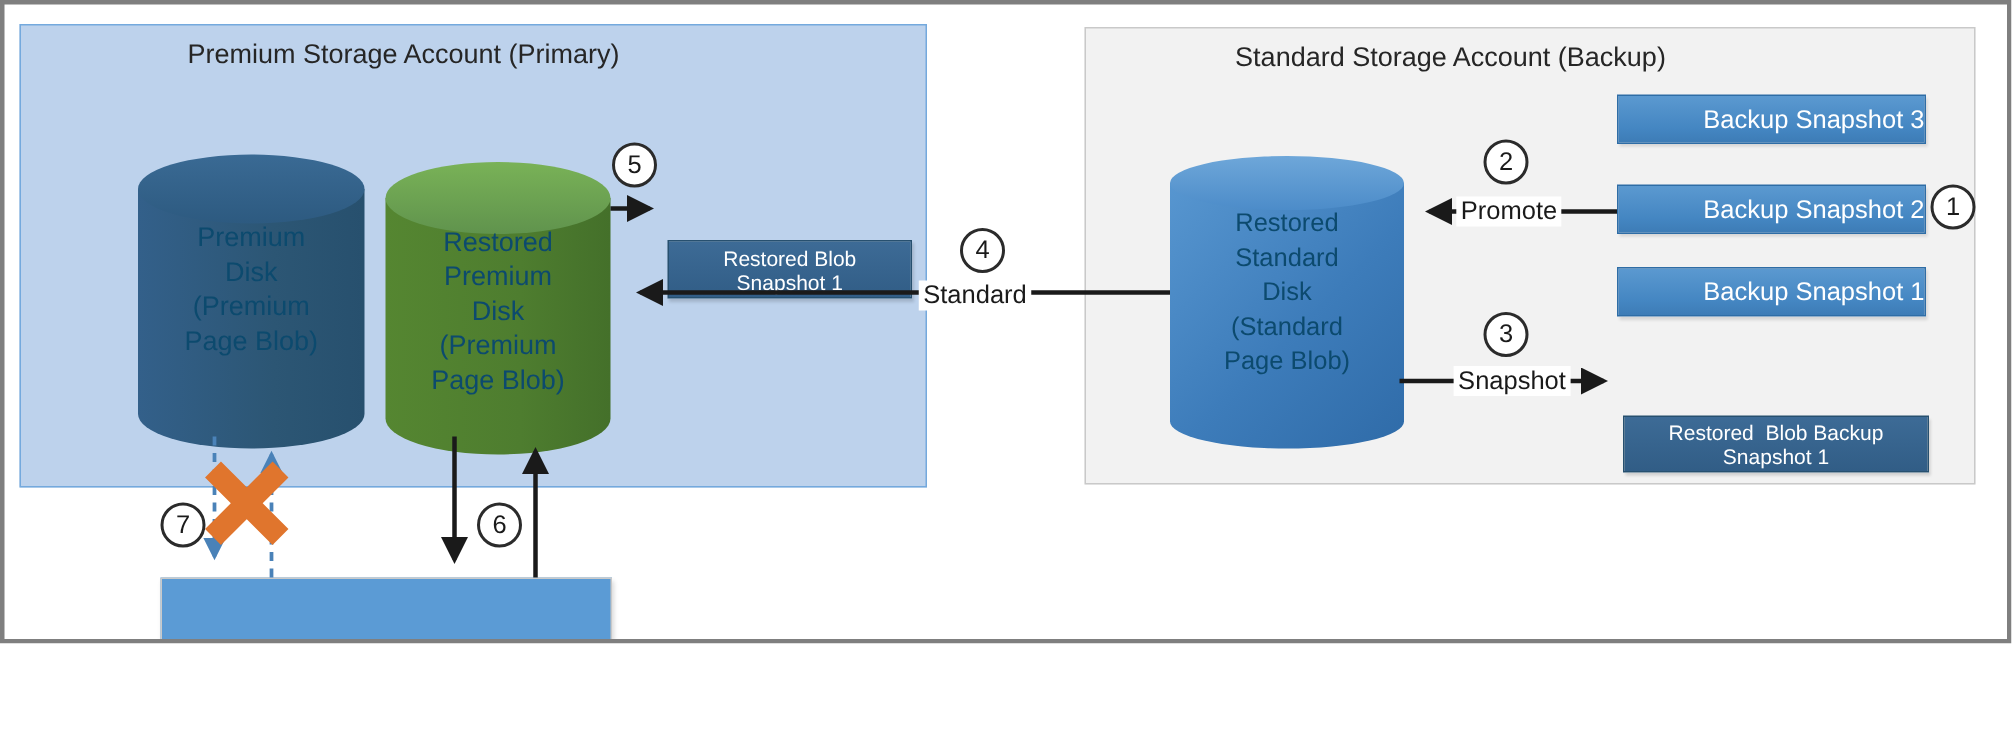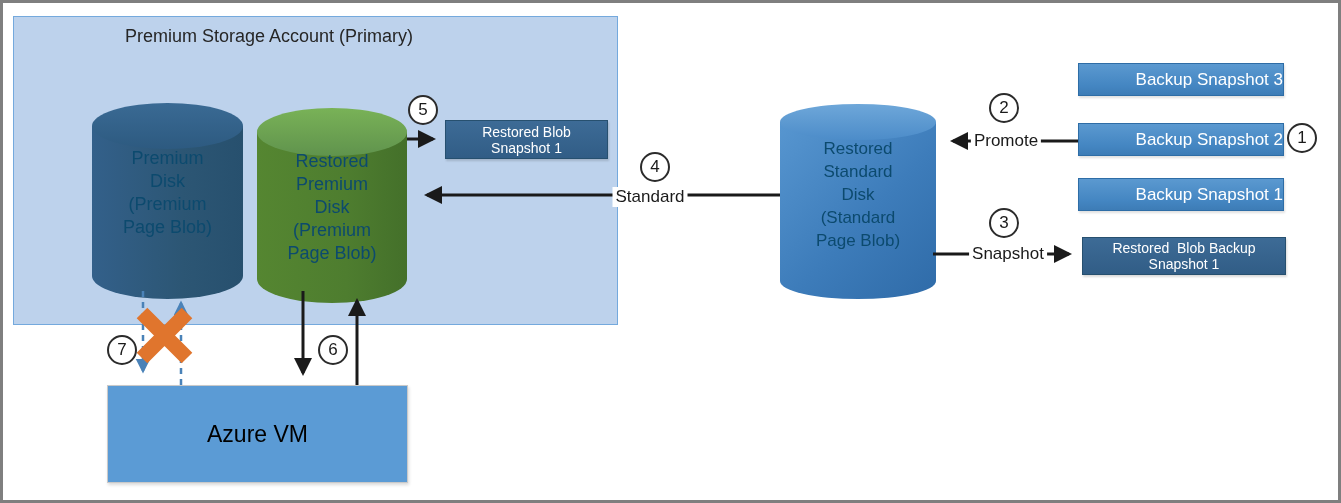--- a/index.html
+++ b/index.html
@@ -1,18 +1,18 @@
 <!DOCTYPE html>
 <html><head>
 <meta charset="utf-8">
 <style>
   * { margin:0; padding:0; box-sizing:border-box; }
   html,body { background:#fff; }
   #canvas {
-    position:relative; width:1341px; height:503px;
+    position:relative; width:1341px; height:429px;
     border:3px solid #7f7f7f; background:#ffffff; overflow:hidden;
     font-family:"Liberation Sans", sans-serif; color:#1f1f1f;
   }
 
   
   .acct { position:absolute; }
   .acct-primary { left:10px; top:13px; width:605px; height:309px;
     background:#bdd2ec; border:1px solid #74a9dd; }
   .acct-backup { left:720px; top:15px; width:594px; height:305px;
     background:#f2f2f2; border:1px solid #c9c9c9; }
@@ -47,21 +47,21 @@
 
   
   .snapbox { position:absolute; left:1075px; width:206px; height:33px;
     background:linear-gradient(180deg,#5b99d0 0%,#4486c2 70%,#3d7cb6 100%);
     border:1px solid #2e6da6; color:#fff; font-size:17px;
     display:flex; align-items:center; justify-content:flex-end;
     box-shadow:1px 2px 2px rgba(0,0,0,0.12); }
   .darkbox { position:absolute; background:linear-gradient(180deg,#3d6b96 0%,#315d86 100%);
     border:1px solid #27506f; color:#fff; text-align:center; white-space:pre-wrap;
     display:flex; align-items:center; justify-content:center;
-    box-shadow:1px 2px 2px rgba(0,0,0,0.15); }
+    box-shadow:1px 2px 2px rgba(0,0,0,0.15);margin-top:40px; }
   .vmbox { position:absolute; left:104px; top:382px; width:301px; height:98px;
     background:#5b9bd5; border:1px solid #c9c9c9; color:#000000; font-size:23px;
     display:flex; align-items:center; justify-content:center;
     box-shadow:1px 2px 3px rgba(0,0,0,0.15); }
 
   
   .step { position:absolute; width:30px; height:30px; border-radius:50%;
     background:#fff; border:2px solid #2b2b2b; color:#1a1a1a; font-size:17px;
     display:flex; align-items:center; justify-content:center; z-index:6; }
 
@@ -73,20 +73,23 @@
 </style>
 </head>
 <body>
 
 <div id="canvas">
 
   <div class="acct acct-primary">
     <div class="acct-title">Premium Storage Account (Primary)</div>
   </div>
 
+  <div class="acct acct-backup">
+    <div class="acct-title">Standard Storage Account (Backup)</div>
+  </div>
 
   <div class="cyl cyl-premium">
     <div class="body"></div>
     <div class="top"></div>
     <div class="label">Premium
 Disk
 (Premium
 Page Blob)</div>
   </div>
 

